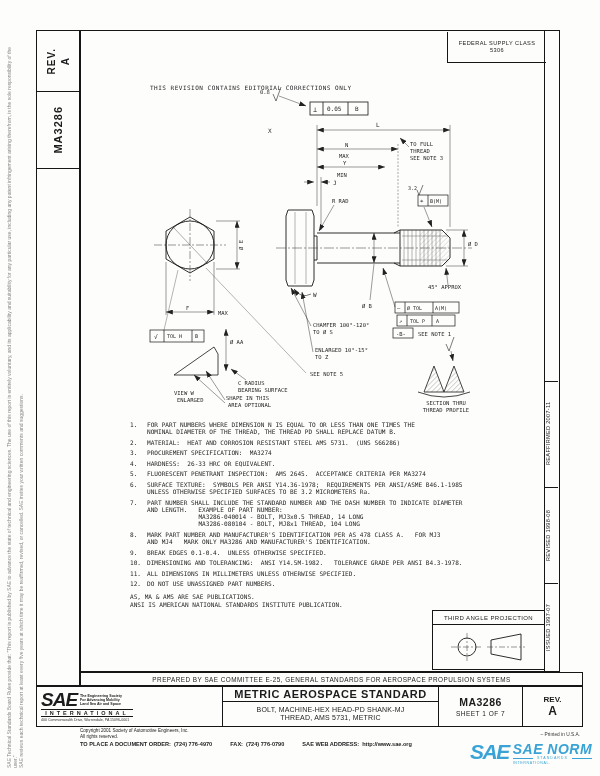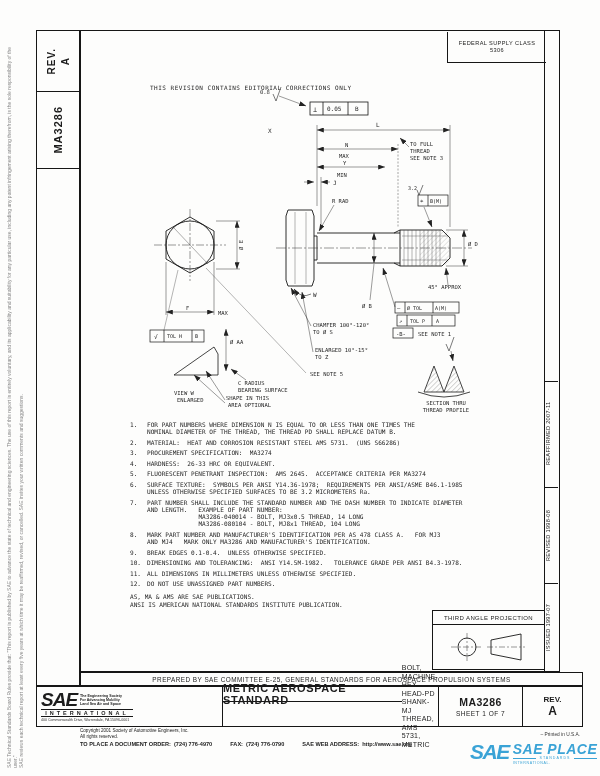--- a/index.html
+++ b/index.html
@@ -48,21 +48,21 @@
     justify-content:center;font-size:6px;letter-spacing:.4px;}
 
   
   #prepared-bar{left:80px;top:672px;width:503px;height:14px;display:flex;align-items:center;
     justify-content:center;font-size:6.4px;letter-spacing:.45px;}
 
   
   #title-row{left:36px;top:686px;width:547px;height:41px;display:flex;}
   .tcell{border-right:1.5px solid #161616;box-sizing:border-box;height:100%;}
   #cell-logo{width:186px;display:flex;flex-direction:column;justify-content:center;padding:1px 4px;}
-  #cell-mid{width:216px;display:flex;flex-direction:row;}
+  #cell-mid{width:216px;display:flex;flex-direction:column;}
   #mid-head{border-bottom:1.5px solid #161616;height:14px;display:flex;align-items:center;
     justify-content:center;font-weight:bold;font-size:11px;letter-spacing:.6px;}
   #mid-title{flex:1;display:flex;flex-direction:column;align-items:center;justify-content:center;
     font-size:7px;line-height:8.5px;letter-spacing:.2px;}
   #cell-num{width:84px;display:flex;flex-direction:column;align-items:center;justify-content:center;}
   #cell-num .big{font-weight:bold;font-size:10.5px;letter-spacing:.5px;}
   #cell-num .small{font-size:6.5px;margin-top:2px;letter-spacing:.5px;}
   #cell-rev{flex:1;border-right:none;display:flex;flex-direction:column;align-items:center;justify-content:center;}
   #cell-rev .lbl{font-weight:bold;font-size:8px;}
   #cell-rev .val{font-weight:bold;font-size:12px;}
@@ -445,21 +445,21 @@
   <div id="order-line">
     <span><span>TO PLACE A DOCUMENT ORDER:</span>&nbsp;&nbsp;<span>(724) 776-4970</span></span>
     <span><span>FAX:</span>&nbsp;&nbsp;<span>(724) 776-0790</span></span>
     <span><span>SAE WEB ADDRESS:</span>&nbsp;&nbsp;<span>http://www.sae.org</span></span>
   </div>
 </div>
 <div class="abs" id="printed">– Printed in U.S.A.</div>
 <div class="abs" id="norm-logo">
   <span id="norm-sae" class="blue">SAE</span>
   <span id="norm-right">
-    <span id="norm-name" class="blue">SAE PLACE</span>
+    <span id="norm-name" class="blue">SAE NORM</span>
     <span id="norm-sub">
       <span class="rule"></span>
       <span>STANDARDS</span>
       <span class="rule"></span>
     </span>
     <span id="norm-intl">INTERNATIONAL.</span>
   </span>
 </div>
 
 </body></html>

